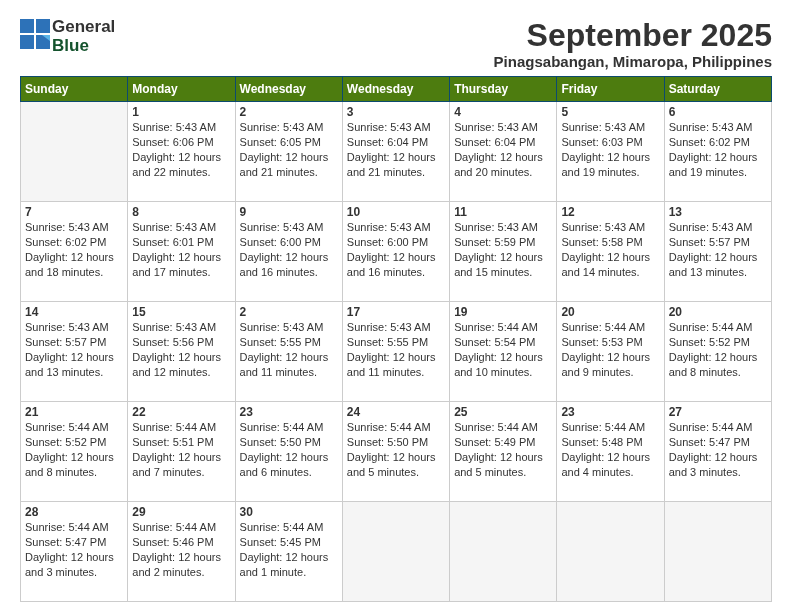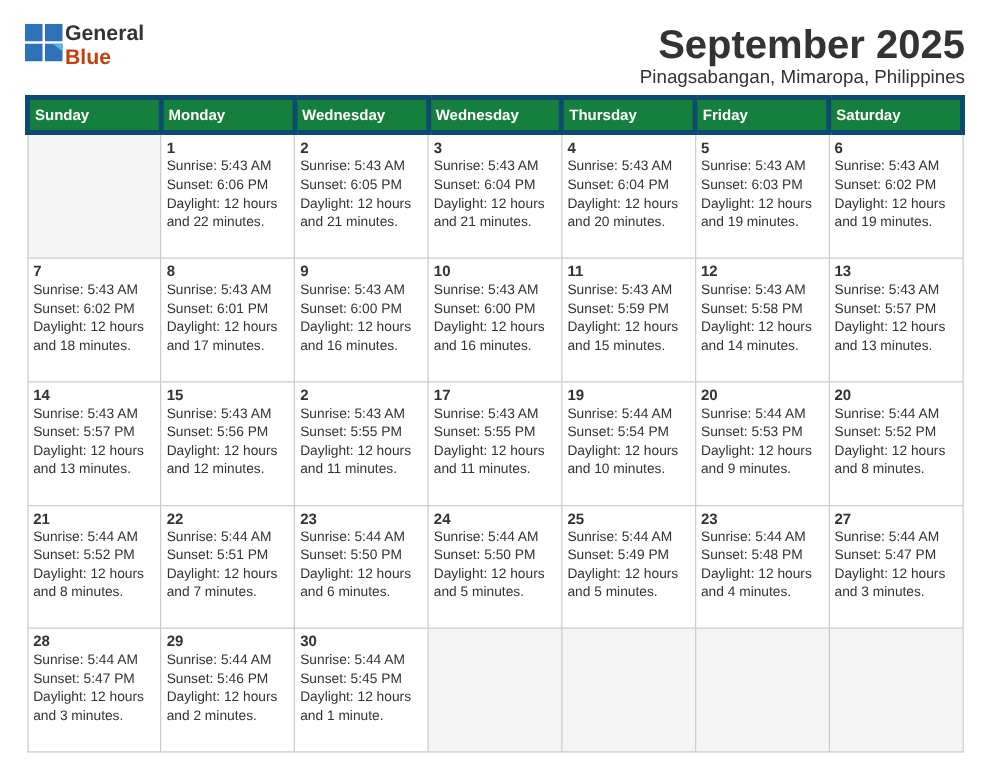--- a/index.html
+++ b/index.html
@@ -28,47 +28,47 @@
       align-items: center;
     }
     .logo-text {
       display: flex;
       flex-direction: column;
       font-size: 17px;
       font-weight: bold;
       line-height: 1.1;
     }
     .logo-text .general { color: #333; }
-    .logo-text .blue { color: #c2410c; }
+    .logo-text .blue { color: #14532d; }
     .title-block {
       text-align: right;
     }
     .title-block h1 {
       font-size: 32px;
       font-weight: bold;
       color: #333;
       line-height: 1.1;
     }
     .title-block h2 {
       font-size: 15px;
-      font-weight: normal;
+      font-weight: bold;
       color: #333;
     }
     .calendar {
       width: 100%;
       border-collapse: collapse;
       flex: 1;
     }
     .calendar thead tr th {
-      background: #15803d;
+      background: #4d7c0f;
       color: #fff;
       font-size: 12px;
       font-weight: bold;
       padding: 5px 4px;
-      border: 4px solid #0c4a6e;
+      border: 1px solid #0c4a6e;
       text-align: left;
     }
     .calendar tbody tr td {
       border: 1px solid #ccc;
       vertical-align: top;
       padding: 3px 4px;
       width: 107px;
       height: 80px;
       font-size: 10px;
       color: #333;

